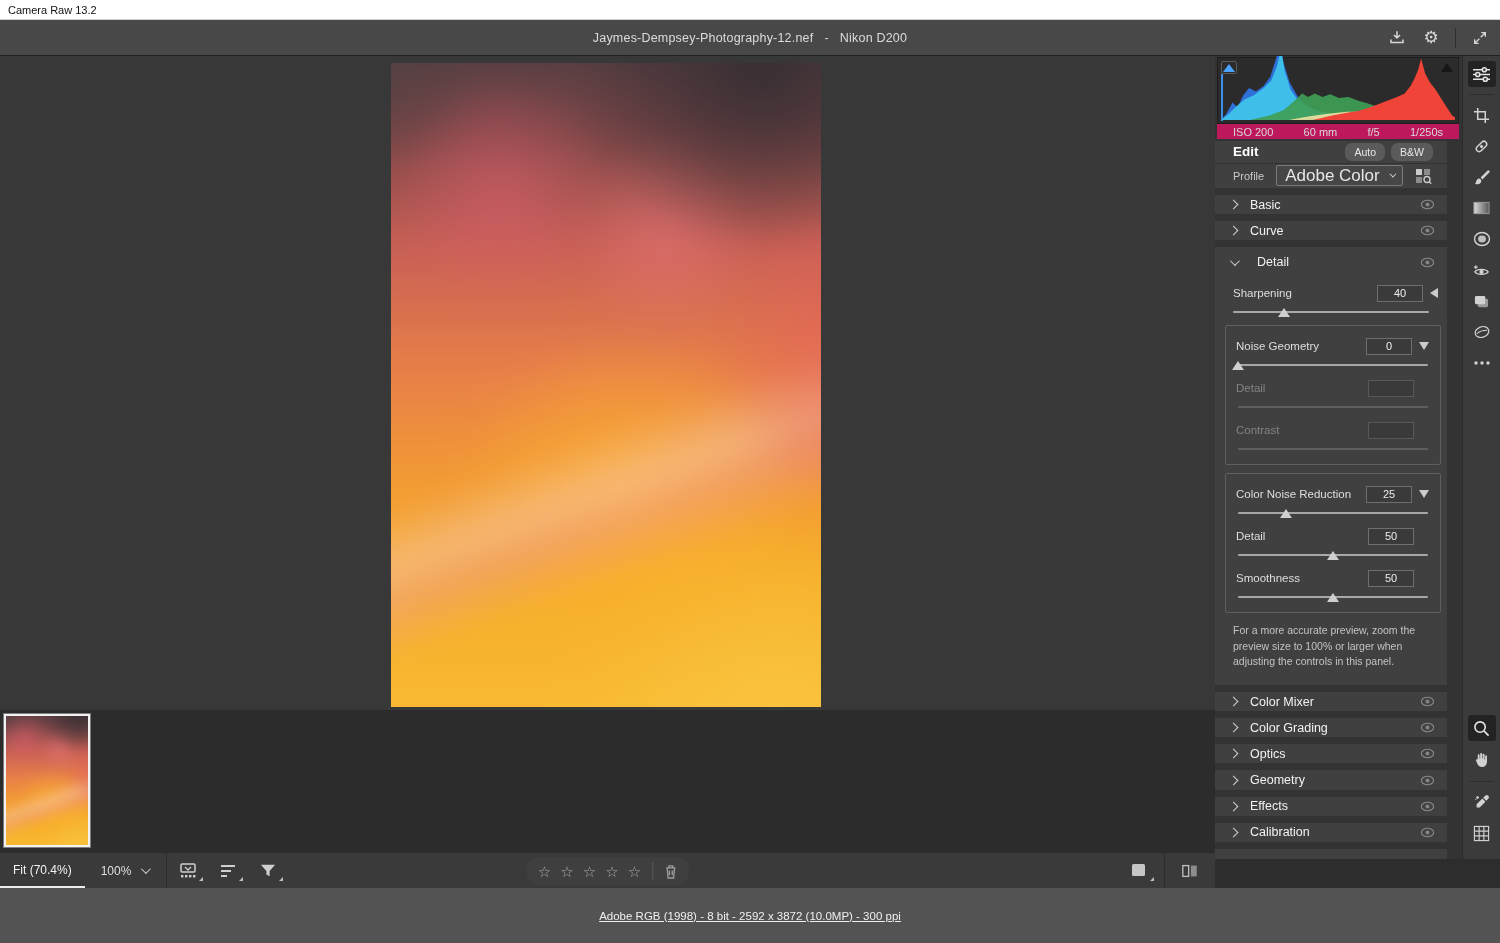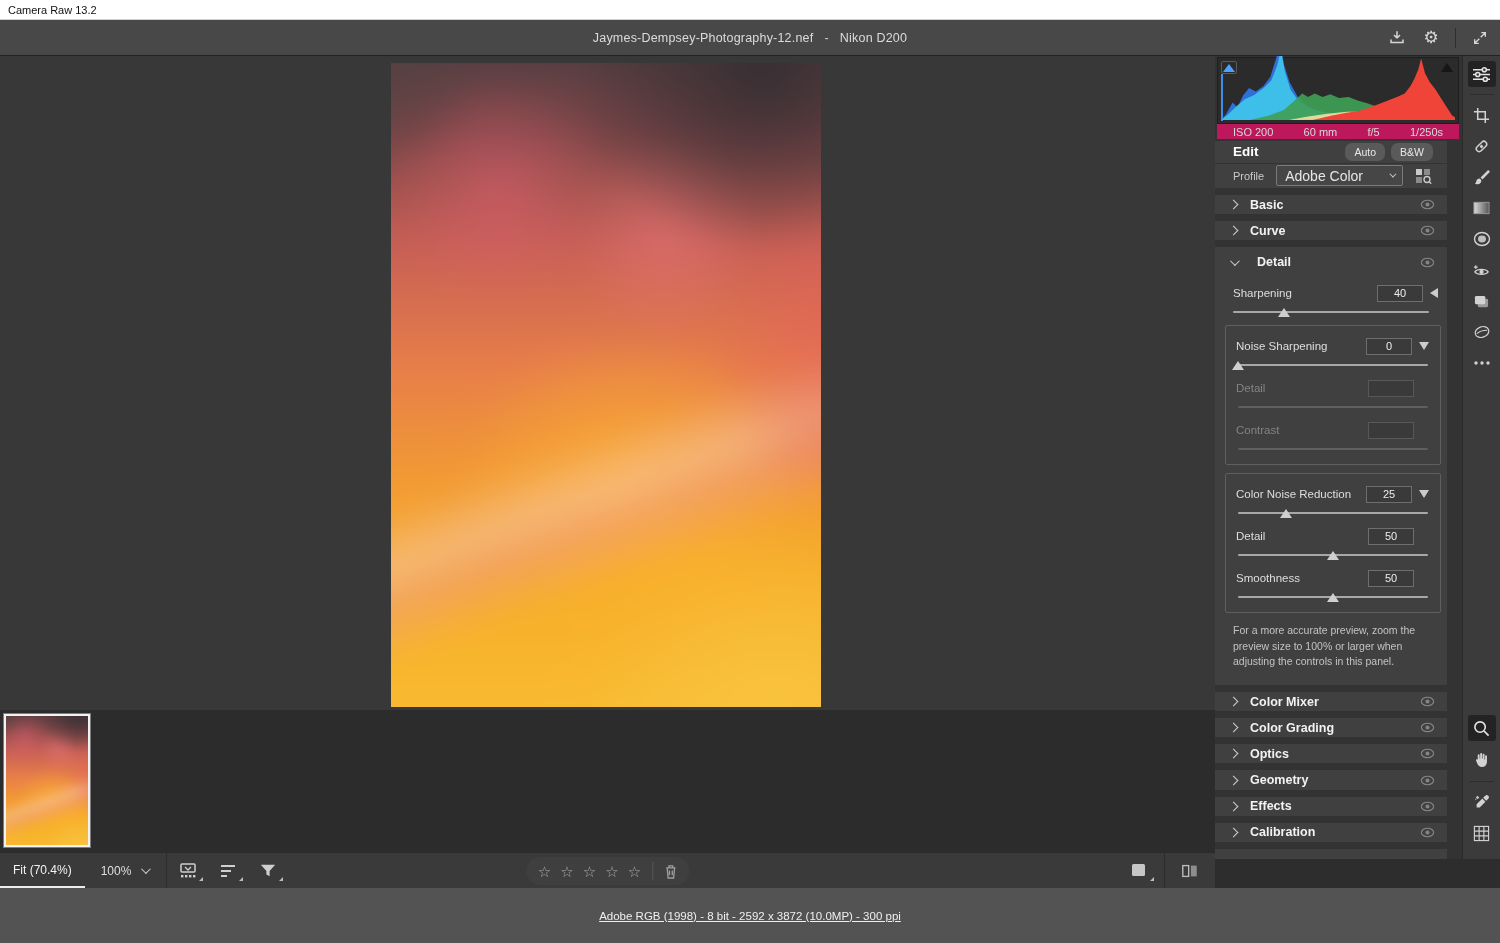--- a/index.html
+++ b/index.html
@@ -66,26 +66,26 @@
   .clip-line { position:absolute; left:3px; top:16px; bottom:2px; width:2px; background:#3f8fe8; }
   .exif-row { margin:0 3px 0 2px; height:23px; background:#be185d; display:flex; align-items:center; justify-content:space-between; padding:0 16px; color:#d8d8d8; font-size:11px; }
 
   .prow { background:#404040; margin:2px 15px 0 0; }
   .edit-row { height:34px; display:flex; align-items:center; justify-content:space-between; padding:0 14px 0 18px; }
   .edit-title { color:#ffffff; font-weight:bold; font-size:13.5px; }
   .edit-btns { display:flex; gap:6px; }
   .mini-btn { background:#5a5a5a; color:#e8e8e8; font-size:10.5px; padding:3px 9px; border-radius:7px; border:none; cursor:default; }
   .profile-row { height:38px; display:flex; align-items:center; padding:0 14px 0 18px; gap:12px; margin-top:1px; }
   .profile-label { color:#c9c9c9; font-size:11px; }
-  .profile-select { flex:1; height:21px; background:#464646; border:1px solid #7a7a7a; border-radius:2px; color:#e6e6e6; font-size:14px; display:flex; align-items:center; justify-content:space-between; padding:0 8px; }
+  .profile-select { flex:1; height:21px; background:#464646; border:1px solid #7a7a7a; border-radius:2px; color:#e6e6e6; font-size:17px; display:flex; align-items:center; justify-content:space-between; padding:0 8px; }
   .profile-select .chev { width:5px; height:5px; }
 
   .section { height:30px; margin:7px 15px 0 0; background:#404040; display:flex; align-items:center; padding:0 12px 0 15px; }
   .section .chev { margin-right:13px; }
-  .sec-label { color:#f2f2f2; font-weight:bold; font-size:12.5px; flex:1; }
+  .sec-label { color:#f2f2f2; font-weight:normal; font-size:12.5px; flex:1; }
   .eye { margin-left:auto; opacity:.75; }
 
   .detail-block { margin:7px 15px 0 0; background:#404040; padding-bottom:4px; }
   .detail-head { height:30px; display:flex; align-items:center; padding:0 12px 0 15px; }
   .detail-head .chev { margin-right:11px; }
   .slider-row { display:flex; align-items:center; padding:0 6px 0 18px; height:24px; margin-top:4px; }
   .slider-label { color:#dedede; font-size:11.5px; flex:1; }
   .slider-label.dim { color:#838383; }
   .val-box { width:46px; height:17px; background:#3a3a3a; border:1px solid #6e6e6e; color:#ececec; font-size:11px; display:flex; align-items:center; justify-content:center; }
   .val-box.dim { border-color:#585858; }
@@ -324,21 +324,21 @@
           <span class="val-box">40</span>
           <span class="tri-right-ctl"></span>
         </div>
         <div class="track-wrap">
           <div class="track"></div>
           <div class="thumb-tri" style="left: 26%;"></div>
         </div>
 
         <div class="group">
           <div class="slider-row">
-            <span class="slider-label">Noise Sharpening</span>
+            <span class="slider-label">Noise Geometry</span>
             <span class="val-box">0</span>
             <span class="tri-down-ctl"></span>
           </div>
           <div class="track-wrap">
             <div class="track"></div>
             <div class="thumb-tri" style="left: 0%;"></div>
           </div>
           <div class="slider-row">
             <span class="slider-label dim">Detail</span>
             <span class="val-box dim"></span>

